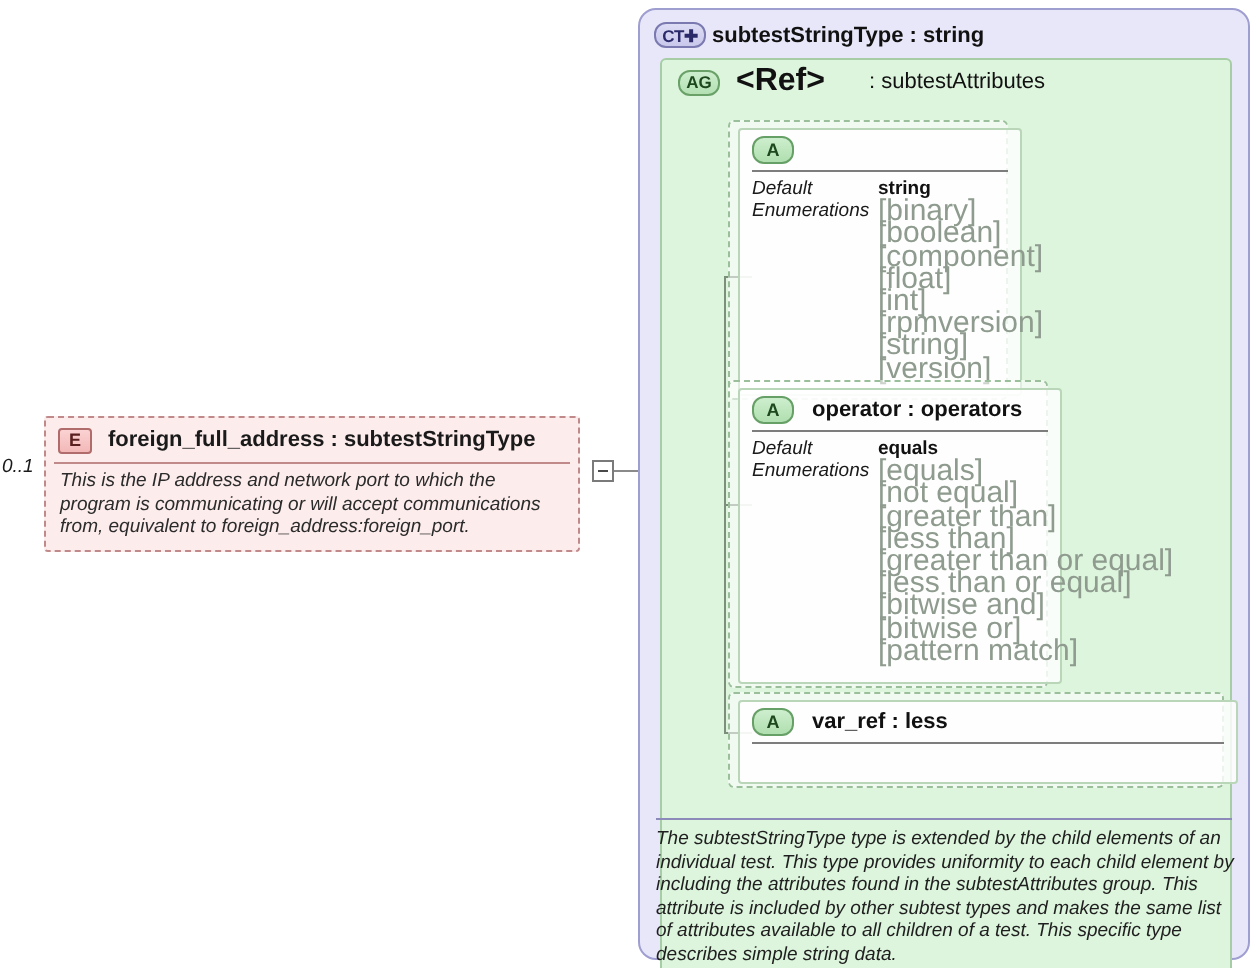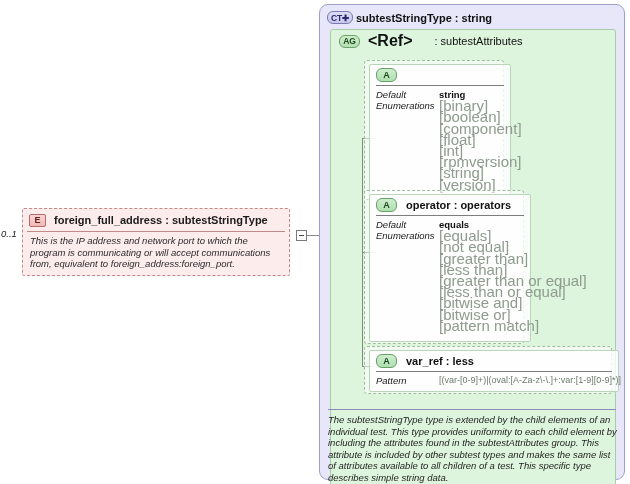--- a/index.html
+++ b/index.html
@@ -384,28 +384,20 @@
       </div>
     </div>
 
     <div class="attr-box" style="left:33px; top:316px; width:248px; height:48px;">
       <div class="attr-inner" style="height:42px;">
         <div class="attr-header">
           <span class="badge badge-a">A</span>
           <span class="attr-title">var_ref    : less</span>
         </div>
         <div class="attr-divider"></div>
-        <div class="facets">
-          <div class="facet-labels">
-            <div class="facet-label">Pattern</div>
-          </div>
-          <div class="facet-values">
-            <div class="facet-pattern">[(var-[0-9]+)|(oval:[A-Za-z\-\.]+:var:[1-9][0-9]*)]</div>
-          </div>
-        </div>
       </div>
     </div>
 
   </div>
 
   <div id="ct-doc-divider"></div>
   <div id="ct-doc">The subtestStringType type is extended by the child elements of an individual test.  This type provides uniformity to each child element by including the attributes found in the subtestAttributes group.  This attribute is included by other subtest types and makes the same list of attributes available to all children of a test.  This specific type describes simple string data.</div>
 </div>
 
 </body></html>

